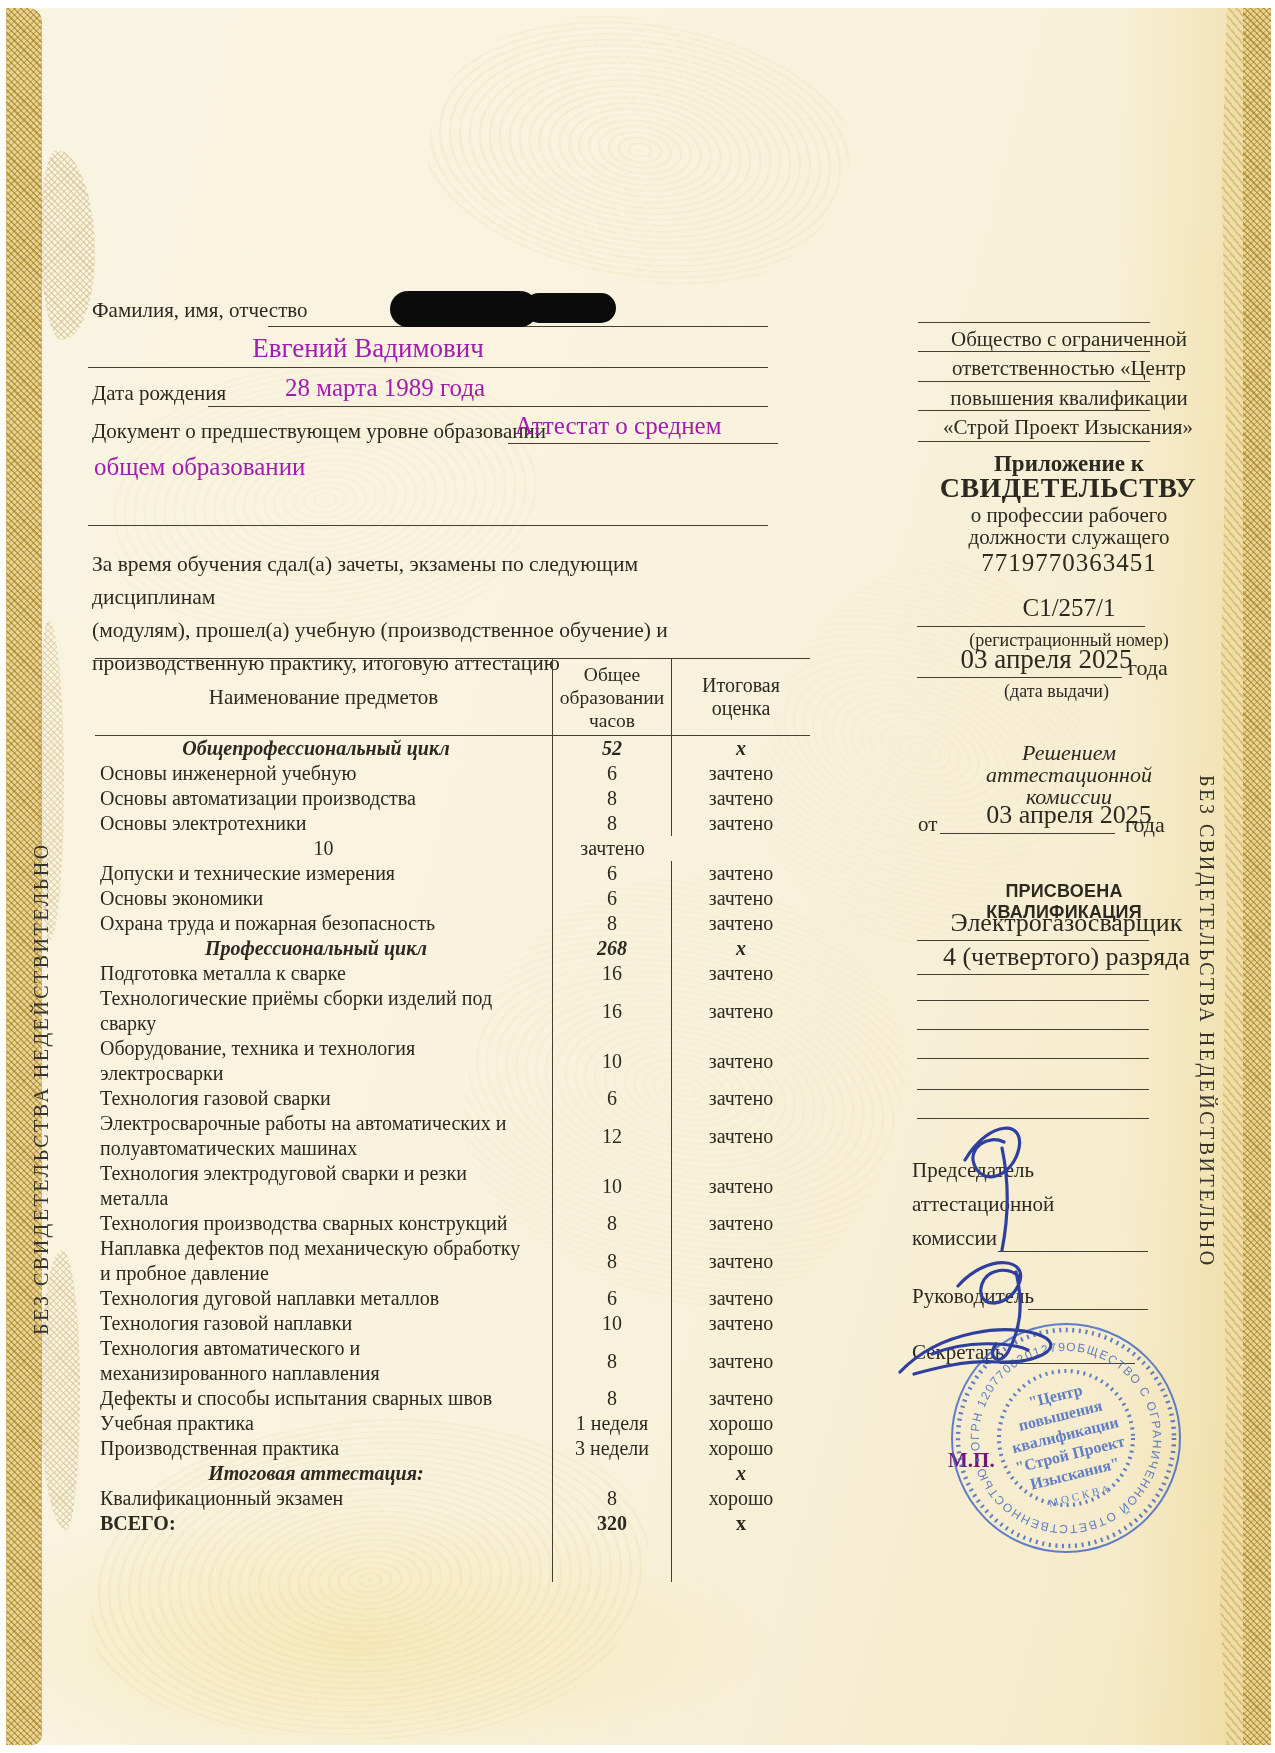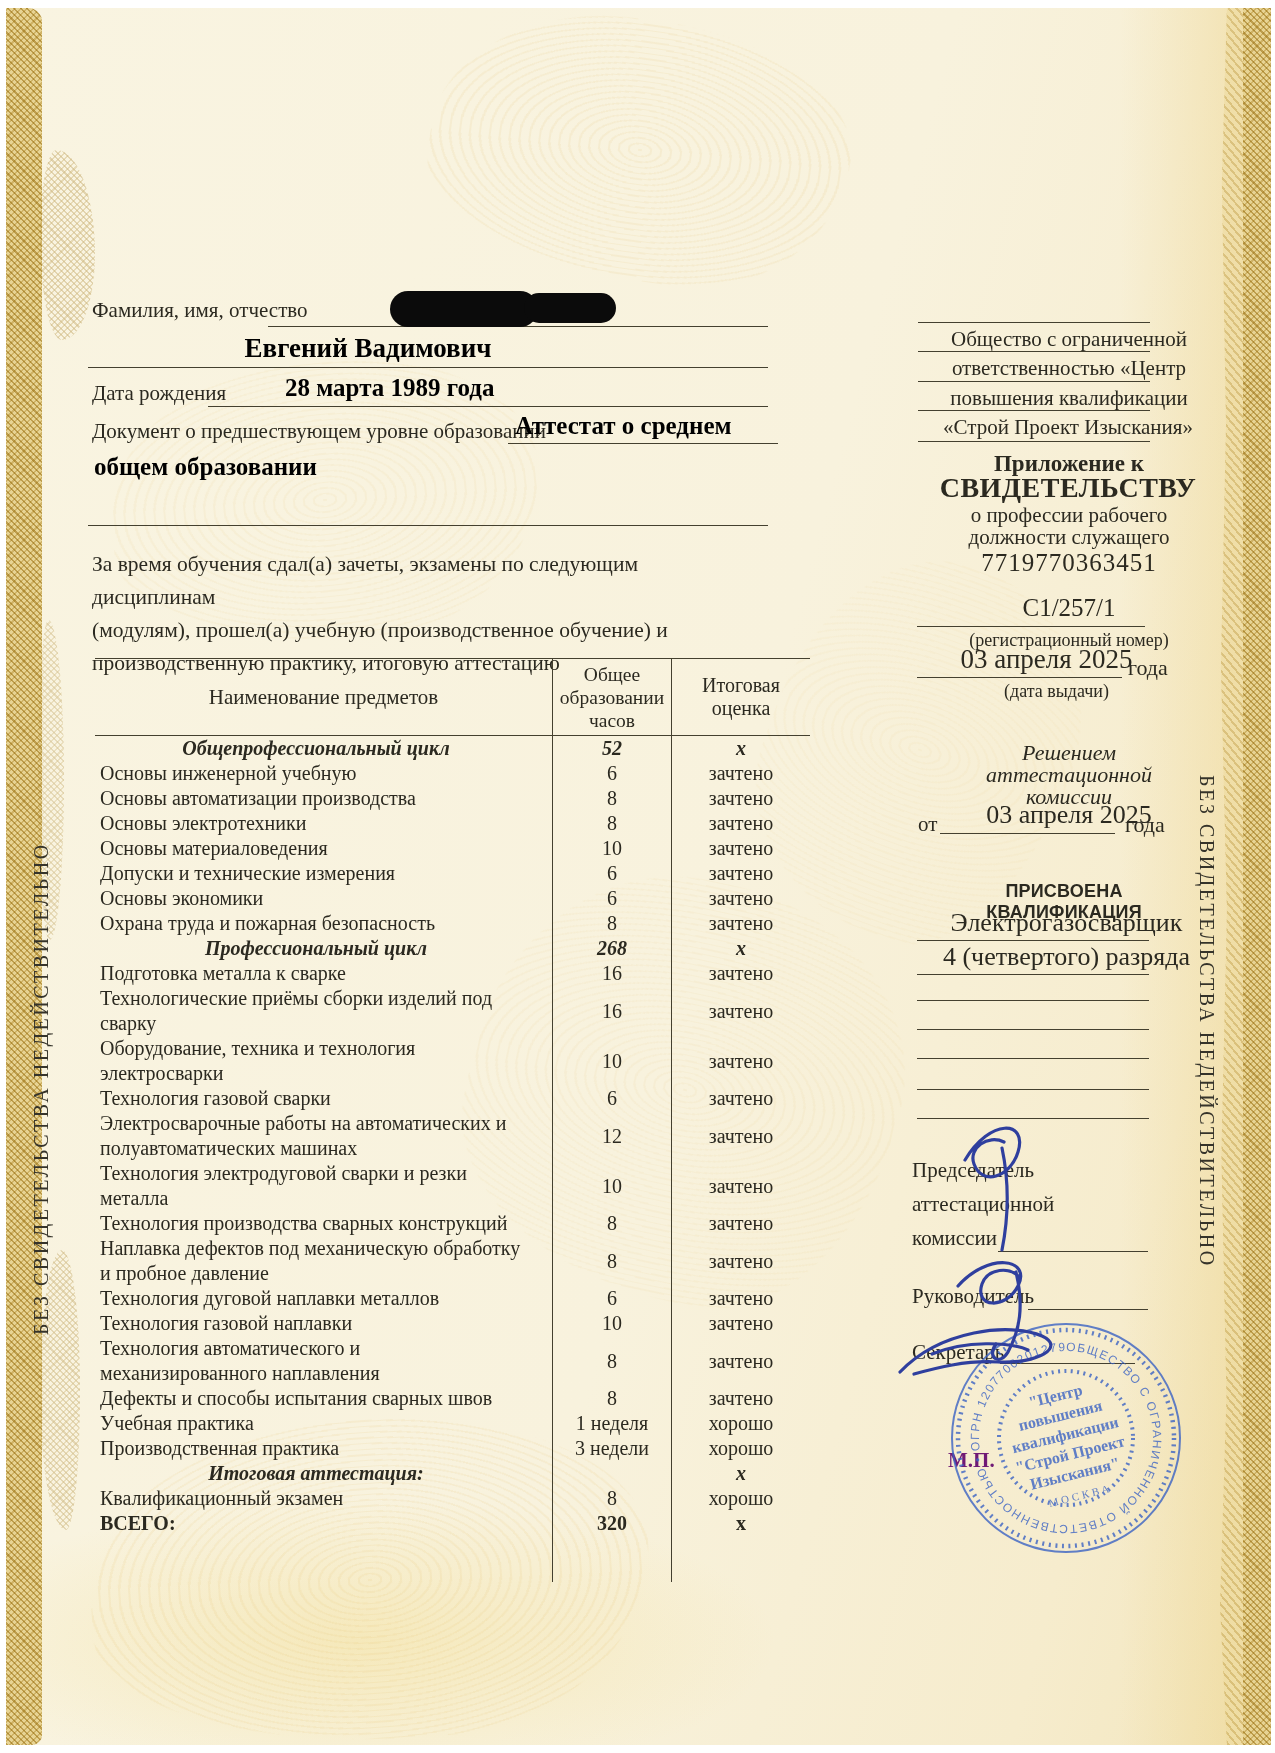--- a/index.html
+++ b/index.html
@@ -34,21 +34,21 @@
           rgba(224,183,92,.20) 0 2.5px, rgba(255,255,255,0) 2.5px 10px);}
   .w1{left:430px;top:20px;width:420px;height:260px;transform:rotate(8deg);}
   .w2{left:110px;top:360px;width:430px;height:280px;transform:rotate(-6deg);opacity:.4;}
   .w3{left:470px;top:880px;width:430px;height:420px;transform:rotate(12deg);opacity:.35;}
   .w4{left:90px;top:1420px;width:560px;height:320px;transform:rotate(-4deg);opacity:.6;}
   .w5{left:770px;top:560px;width:300px;height:380px;transform:rotate(20deg);opacity:.3;}
   
   .abs{position:absolute;}
   .rule{position:absolute;border-bottom:1.6px solid #44402f;height:0;}
   .lbl{font-size:21px;}
-  .val{font-size:25px;color:#000000;font-weight:bold;}
+  .val{font-size:25px;color:#a21caf;}
   .ctr{text-align:center;margin-left:39px;}
   .vtext{position:absolute;white-space:nowrap;font-size:20px;letter-spacing:2.5px;color:#35332a;transform-origin:0 0;}
   
   .subjects-table{position:absolute;left:95px;top:658px;width:715px;}
   .thead{display:grid;grid-template-columns:458px 119px 138px;
          border-top:1.7px solid #44402f;border-bottom:1.7px solid #44402f;height:76px;}
   .thead>div{display:flex;align-items:center;justify-content:center;text-align:center;
          font-size:20px;line-height:23px;}
   .bcol{border-right:1.6px solid #44402f;}
   .trow{display:grid;grid-template-columns:458px 119px 138px;font-size:20px;line-height:25px;}
@@ -138,21 +138,20 @@
       <div class="c3">зачтено</div>
     </div>
 
     <div class="trow normal">
       <div class="c1 bcol">Основы электротехники</div>
       <div class="c2 bcol">8</div>
       <div class="c3">зачтено</div>
     </div>
 
     <div class="trow normal">
-      <div class="c1 bcol">Основы материаловедения</div>
       <div class="c2 bcol">10</div>
       <div class="c3">зачтено</div>
     </div>
 
     <div class="trow normal">
       <div class="c1 bcol">Допуски и технические измерения</div>
       <div class="c2 bcol">6</div>
       <div class="c3">зачтено</div>
     </div>
 

